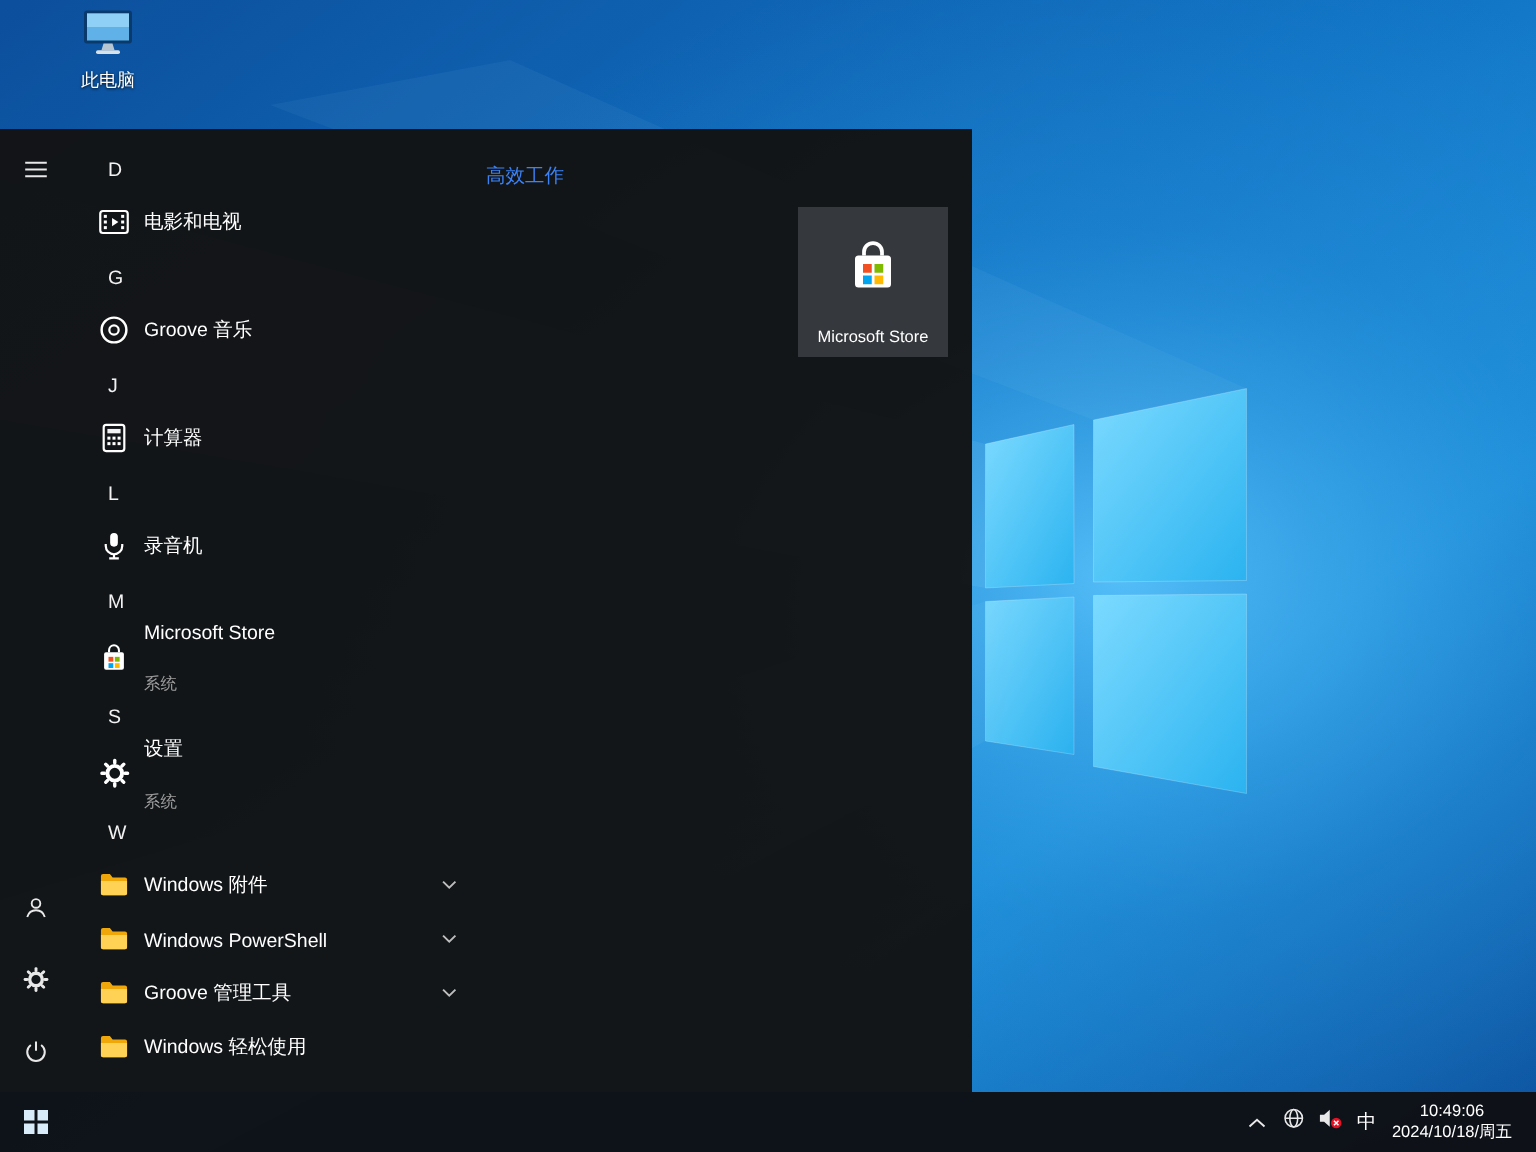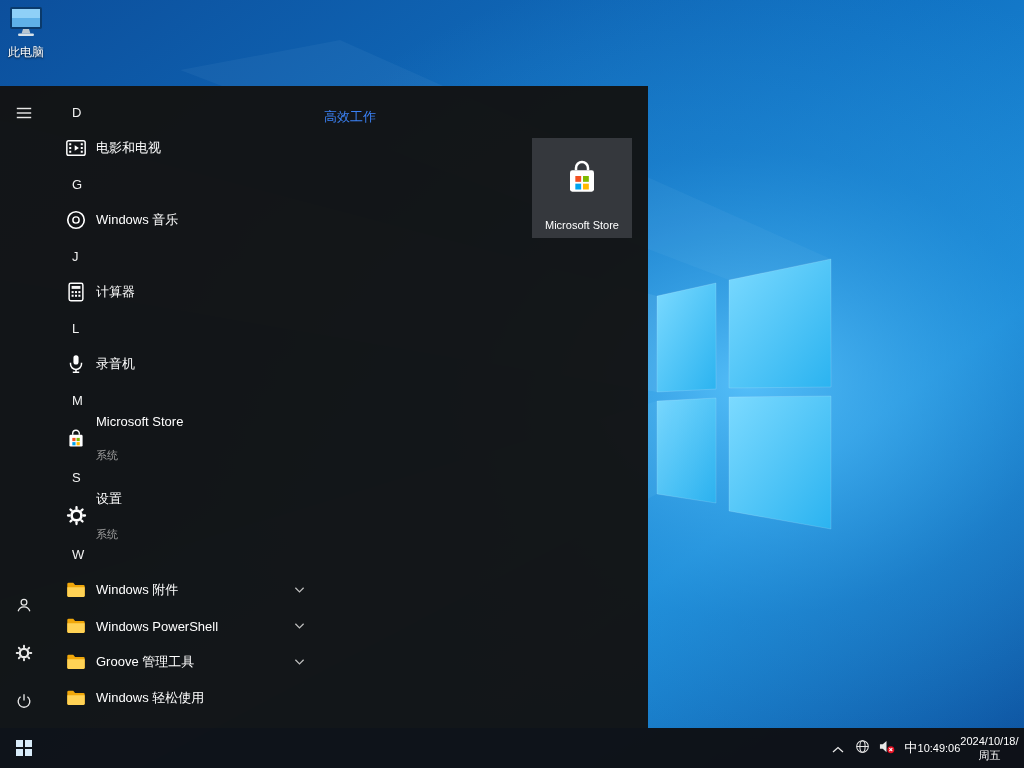--- a/index.html
+++ b/index.html
@@ -1,21 +1,21 @@
 <!DOCTYPE html>
 <html><head>
 <meta charset="utf-8">
 <style>
   *{margin:0;padding:0;box-sizing:border-box}
   html,body{width:1024px;height:768px;overflow:hidden;font-family:"Liberation Sans","DejaVu Sans",sans-serif}
   .desktop{position:absolute;inset:0;background:#0d52a0;overflow:hidden}
   .wallpaper{position:absolute;inset:0}
 
   
-  .desktop-icon{position:absolute;left:8px;top:6px;width:66px;text-align:left;cursor:default}
+  .desktop-icon{position:absolute;left:24px;top:6px;width:66px;text-align:right;cursor:default}
   .desktop-icon .glyph{display:inline-block}
   .desktop-icon .dlabel{display:block;margin-top:2px;color:#fff;font-size:12px;text-shadow:0 1px 2px rgba(0,0,0,.85)}
 
   
   .start-menu{position:absolute;left:0;top:86px;width:648px;height:642px;background:rgba(19,19,19,.97);color:#fff;overflow:hidden}
   .rail{position:absolute;left:0;top:0;width:48px;height:100%}
   .rail-btn{position:absolute;left:0;width:48px;height:48px;display:flex;align-items:center;justify-content:center;cursor:pointer}
   .app-list{position:absolute;left:48px;top:8px;width:302px}
   .list-section{height:36px;display:flex;align-items:center;padding-left:24px;cursor:pointer}
   .section-letter{font-size:13px;color:#f2f2f2}
@@ -34,21 +34,21 @@
   .tile .tile-label{position:absolute;left:0;bottom:7px;width:100%;text-align:center;font-size:11px;color:#fff}
 
   
   .taskbar{position:absolute;left:0;bottom:0;width:1024px;height:40px;background:rgba(14,16,20,.97);display:flex;align-items:stretch;color:#fff;z-index:5}
   .start-btn{width:48px;display:flex;align-items:center;justify-content:center;cursor:pointer}
   .win-logo{display:grid;grid-template-columns:7px 7px;grid-template-rows:7px 7px;gap:2px}
   .win-logo span{background:#d9ecfa}
   .tray{margin-left:auto;display:flex;align-items:stretch}
   .tray-btn{width:24px;display:flex;align-items:center;justify-content:center;cursor:pointer}
   .tray-btn.ime{width:26px;font-size:13px;color:#fff}
-  .clock{width:100px;display:flex;align-items:center;justify-content:center;font-size:11px;line-height:14px;cursor:pointer;padding-right:12px;text-align:center}
+  .clock{width:100px;display:flex;flex-direction:column;align-items:center;justify-content:center;font-size:11px;line-height:14px;cursor:pointer;padding-right:12px;text-align:center}
 </style>
 </head>
 <body>
 
 <div class="desktop">
 
   <svg class="wallpaper" width="1024" height="768" viewBox="0 0 1024 768">
     <defs>
       <linearGradient id="sky" x1="0" y1="0" x2="1" y2="1">
         <stop offset="0" stop-color="#0c4f9c"></stop>
@@ -160,21 +160,21 @@
           <span class="section-letter">G</span>
         </div>
         <div class="list-row">
           <span class="icon-box">
             <svg viewBox="0 0 24 24" width="22" height="22" fill="none" stroke="#fff">
               <circle cx="12" cy="12" r="9" stroke-width="1.8"></circle>
               <circle cx="12" cy="12" r="3.4" stroke-width="1.6"></circle>
             </svg>
           </span>
           <span class="label-wrap">
-            <span class="row-label">Windows 音乐</span>
+            <span class="row-label">Groove 音乐</span>
           </span>
         </div>
         <div class="list-section">
           <span class="section-letter">J</span>
         </div>
         <div class="list-row">
           <span class="icon-box">
             <svg viewBox="0 0 24 24" width="22" height="22" fill="#fff">
               <rect x="4.5" y="2.5" width="15" height="19" rx="1.8" fill="none" stroke="#fff" stroke-width="1.6"></rect>
               <rect x="7.2" y="5.4" width="9.6" height="3.2" opacity=".95"></rect>

